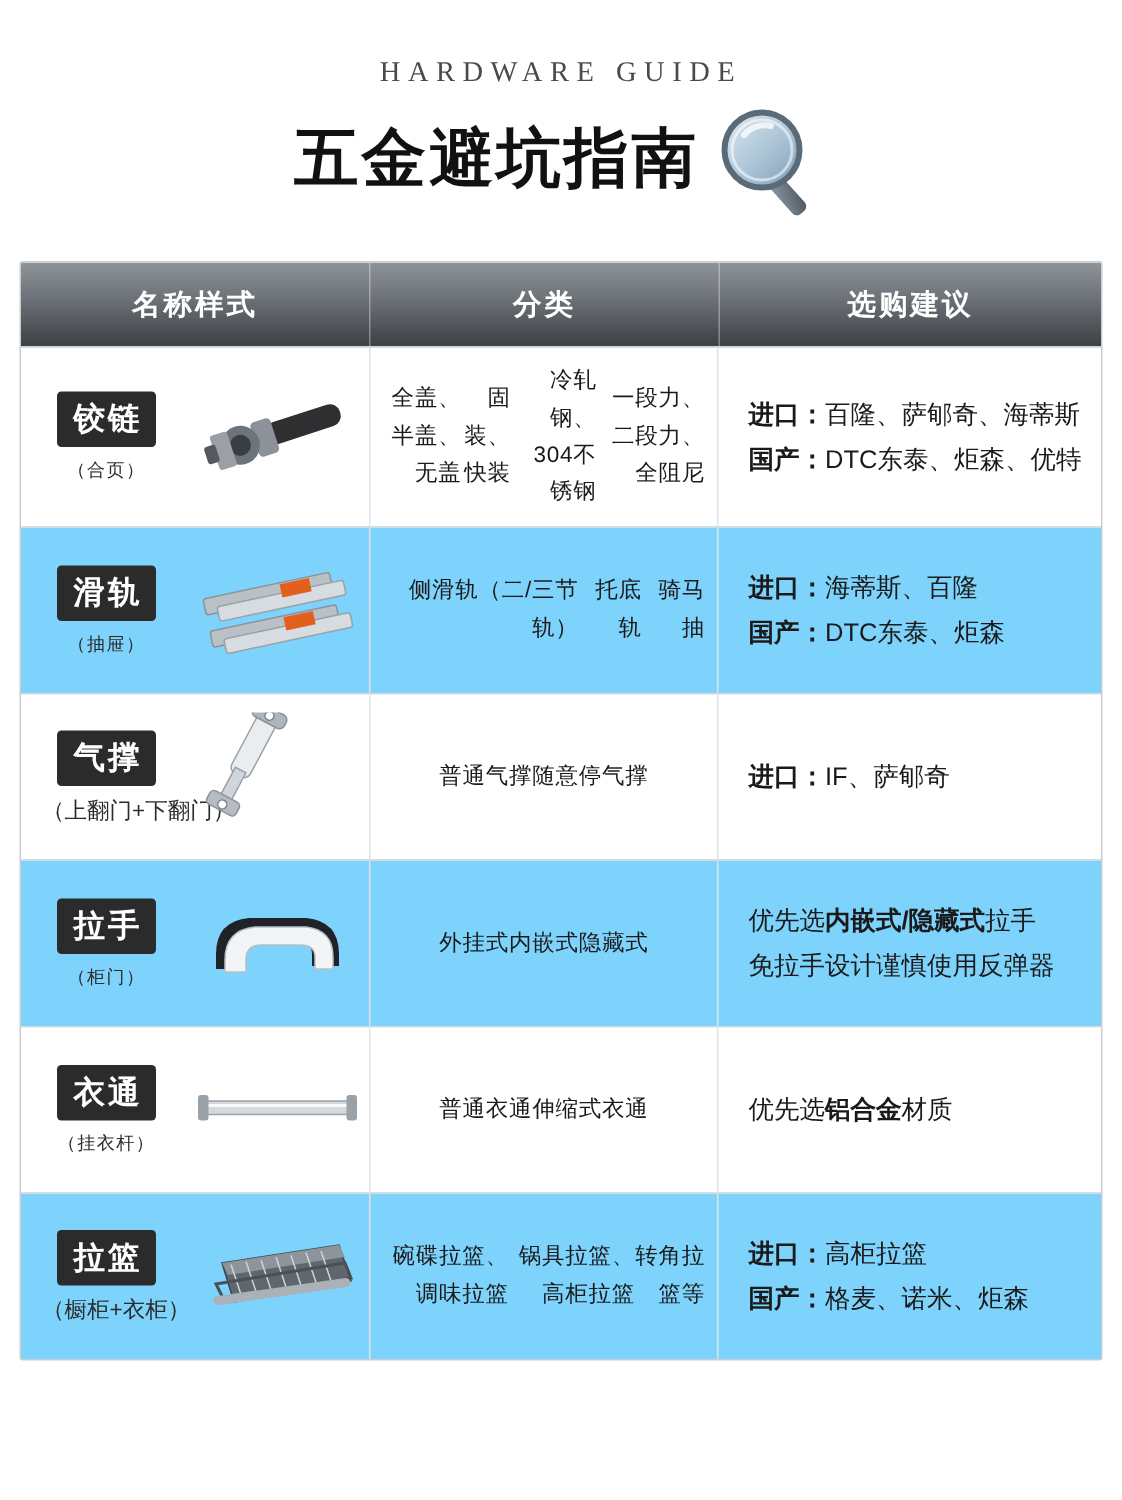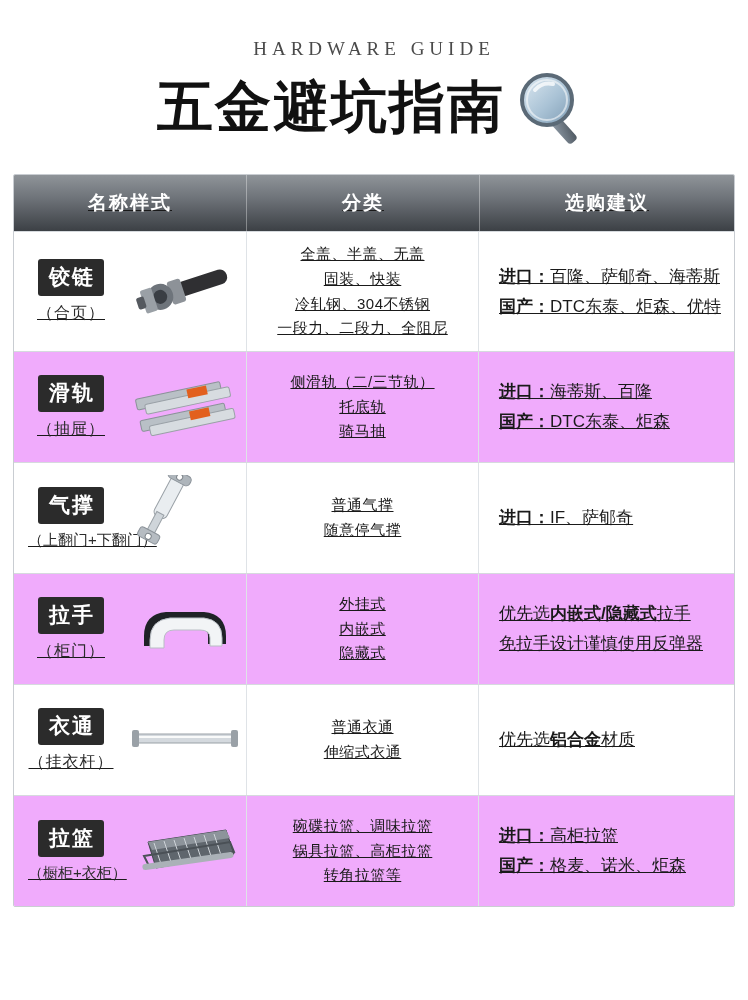--- a/index.html
+++ b/index.html
@@ -36,21 +36,21 @@
     margin-bottom: 6px;
   }
   .title-row {
     display: flex;
     align-items: center;
     justify-content: center;
     gap: 6px;
     margin-top: 2px;
   }
   .main-title {
-    font-size: 56px;
+    font-size: 43px;
     font-weight: bold;
     letter-spacing: 2px;
     color: #111;
     line-height: 1.05;
     font-family: "DejaVu Sans", sans-serif;
   }
   .magnifier {
     position: relative;
     width: 78px;
     height: 78px;
@@ -59,21 +59,20 @@
     flex: none;
   }
 
   
   .table {
     margin-top: 26px;
     border: 1px solid #c9cdd2;
     border-radius: 2px;
     overflow: hidden;
     background: #fff;
-    text-decoration: underline;
   }
   .thead {
     display: flex;
     height: 56px;
     background: linear-gradient(180deg, #8f9499 0%, #6f747a 40%, #3c4045 100%);
     color: #ffffff;
   }
   .th {
     display: flex;
     align-items: center;
@@ -86,21 +85,21 @@
     border-left: 1px solid rgba(255,255,255,0.35);
   }
   .col-1 { width: 232px; flex: none; }
   .col-2 { width: 232px; flex: none; }
   .col-3 { flex: 1 1 auto; }
 
   .row {
     display: flex;
     border-top: 1px solid #d6dade;
     min-height: 110px;
-    background: #f0abfc;
+    background: #7dd3fc;
   }
   .row:nth-child(odd of .row) { background: #fff; }
   .row.alt { background: #f1f8fb; }
 
   .cell {
     box-sizing: border-box;
     display: flex;
     align-items: center;
     padding: 10px 8px;
   }
@@ -122,37 +121,37 @@
     color: #fff;
     font-size: 21px;
     font-weight: bold;
     letter-spacing: 2px;
     padding: 4px 9px 5px 11px;
     border-radius: 3px;
     font-family: "DejaVu Sans", sans-serif;
   }
   .name-sub {
     margin-top: 7px;
-    font-size: 16px;
+    font-size: 12px;
     color: #2b2b2b;
     letter-spacing: 1px;
     white-space: nowrap;
   }
   .name-sub.small { font-size: 15px; letter-spacing: 0; }
   .thumb {
     flex: 1 1 auto;
     height: 76px;
     display: flex;
     align-items: center;
     justify-content: center;
   }
 
   
   .cell-cat {
-    flex-direction: column;
+    flex-direction: row;
     justify-content: center;
     text-align: right;
     font-size: 15px;
     line-height: 1.65;
     letter-spacing: 0.5px;
   }
   
   .cell-adv {
     flex-direction: column;
     justify-content: center;

